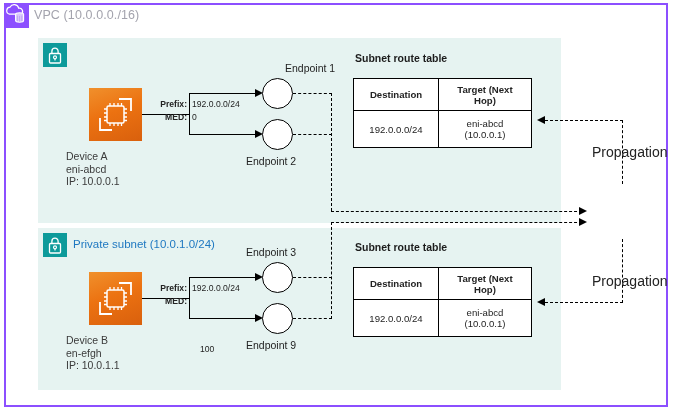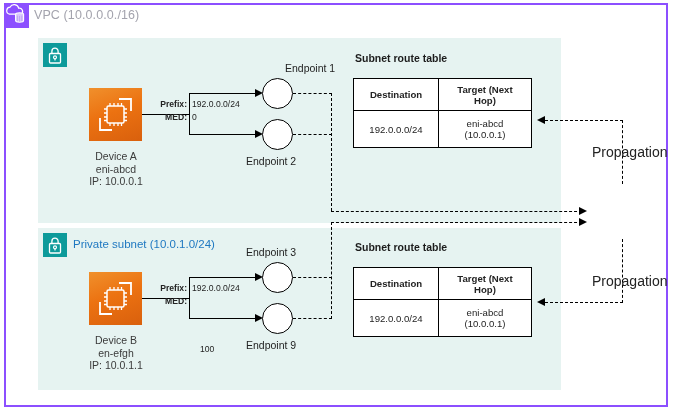--- a/index.html
+++ b/index.html
@@ -19,21 +19,21 @@
   .subnet{position:absolute;background:#e6f3f1;box-sizing:border-box;}
   .subnet-a{left:38px;top:38px;width:523px;height:185px;}
   .subnet-b{left:38px;top:228px;width:523px;height:162px;}
   .sub-icon{position:absolute;width:24px;height:24px;background:#0d9a9a;
             box-sizing:border-box;}
   .sub-title{position:absolute;font-size:11.5px;color:#1f78c1;white-space:nowrap;}
 
   
   .dev-icon{position:absolute;width:53px;height:53px;
             background:linear-gradient(160deg,#f0902c 0%,#ec7211 45%,#d9600d 100%);}
-  .dev-label{position:absolute;font-size:10.5px;color:#3b3b3b;text-align:center;
+  .dev-label{position:absolute;font-size:10.5px;color:#3b3b3b;text-align:left;
              line-height:12.5px;white-space:nowrap;}
 
   
   .endpoint{position:absolute;width:31px;height:31px;border:1.4px solid #000;
             border-radius:50%;background:#ffffff;box-sizing:border-box;}
   .ep-label{position:absolute;font-size:10.5px;color:#232323;white-space:nowrap;}
 
   
   .sline{position:absolute;background:#000;}
   .hline{height:1.4px;}

